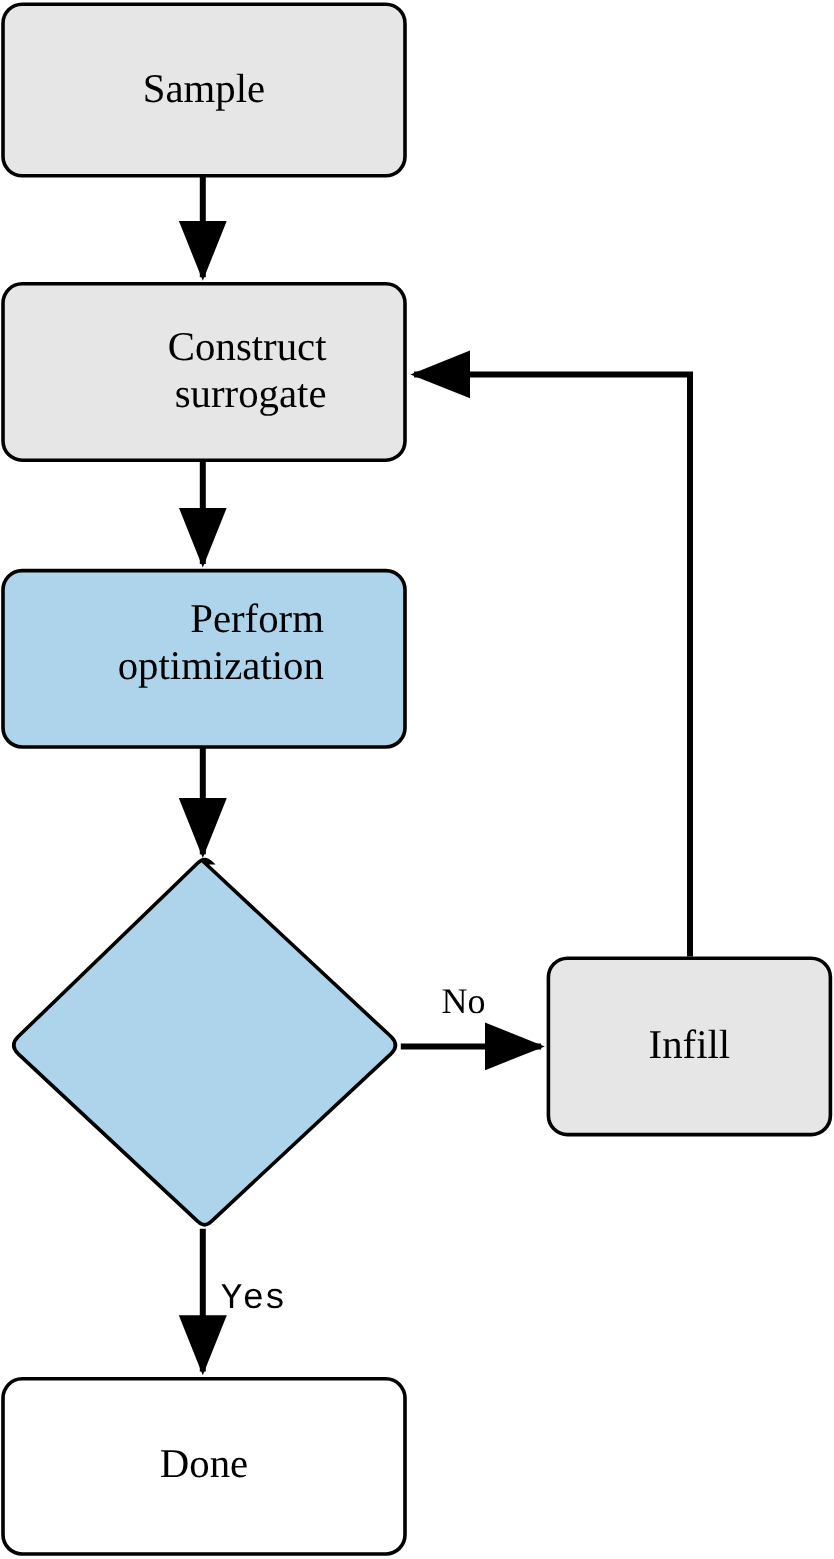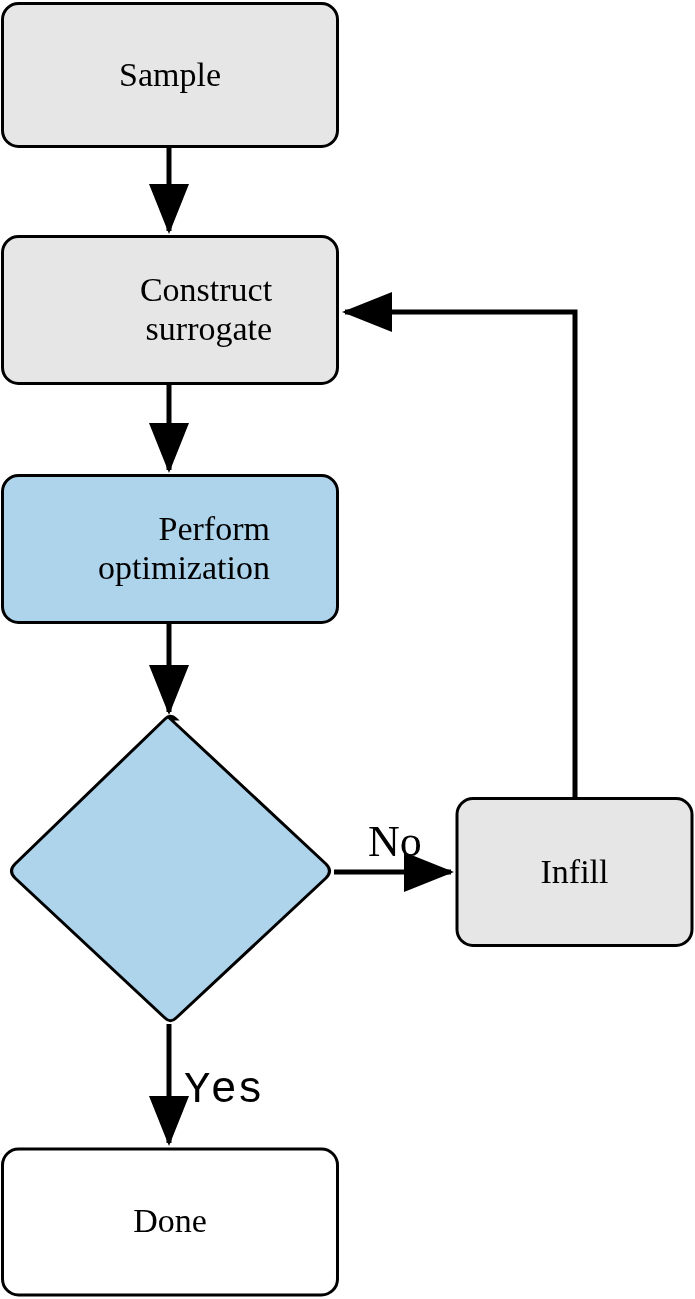--- a/index.html
+++ b/index.html
@@ -34,21 +34,21 @@
     font-family: "Liberation Serif", "DejaVu Serif", serif;
     font-size: 34px;
     line-height: 1.14;
     color: #000000;
     pointer-events: none;
     white-space: pre-line;
   }
   .edge-label {
     position: absolute;
     font-family: "Liberation Serif", "DejaVu Serif", serif;
-    font-size: 44px;
+    font-size: 30px;
     line-height: 1;
     color: #000000;
     white-space: nowrap;
   }
   .hit {
     position: absolute;
     cursor: default;
   }
 </style>
 </head>
@@ -94,21 +94,21 @@
     <polyline points="575,797 575,312 345,312" fill="none" stroke="#000000" stroke-width="5" marker-end="url(#arrowhead)"></polyline>
 
     <line x1="169" y1="1024" x2="169" y2="1143" stroke="#000000" stroke-width="5" marker-end="url(#arrowhead)"></line>
   </svg>
 
   <div class="node-label" style="left:2px; top:3px; width:336px; height:144px;">Sample</div>
 
   <div class="node-label" style="left:13px; top:236px; width:336px; height:148px;margin-left:25px;">Construct
 surrogate</div>
 
-  <div class="node-label" style="left:2px; top:475px; width:364px; height:148px;">Perform
+  <div class="node-label" style="left:2px; top:463px; width:364px; height:148px;">Perform
 optimization</div>
 
 
   <div class="node-label" style="left:2px; top:1148px; width:336px; height:147px;">Done</div>
 
   <div class="node-label" style="left:456px; top:797px; width:237px; height:150px;">Infill</div>
 
   <div class="edge-label" style="left:368px; top:820px;">No</div>
 
   <div class="edge-label" style="left:184px; top:1068px;font-family:Liberation Mono, monospace;">Yes</div>

